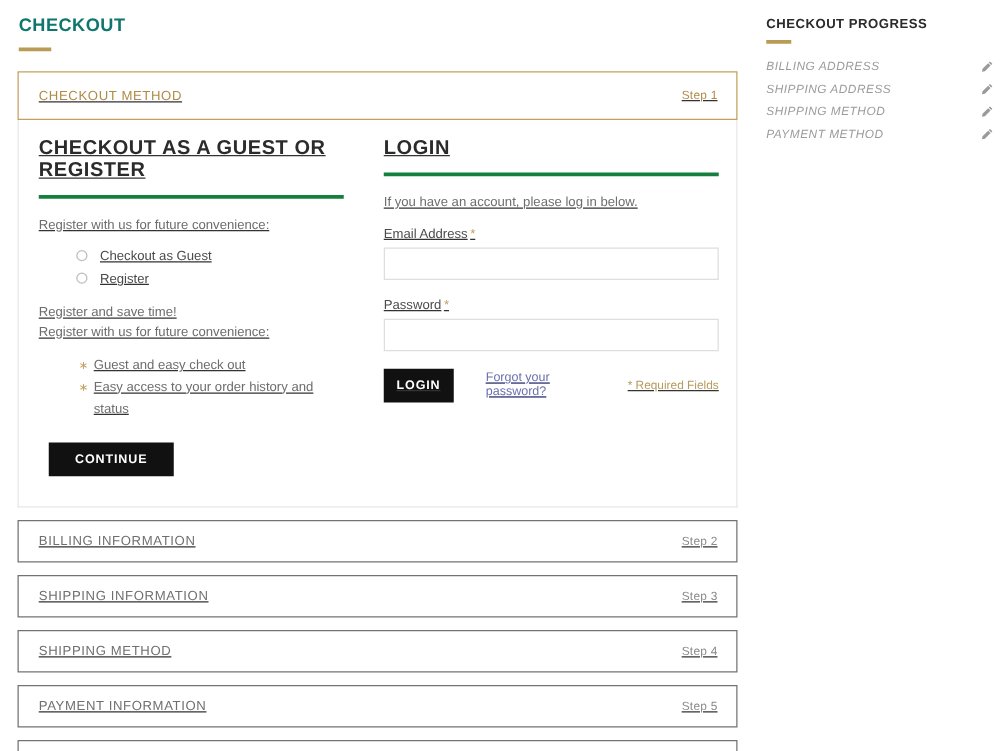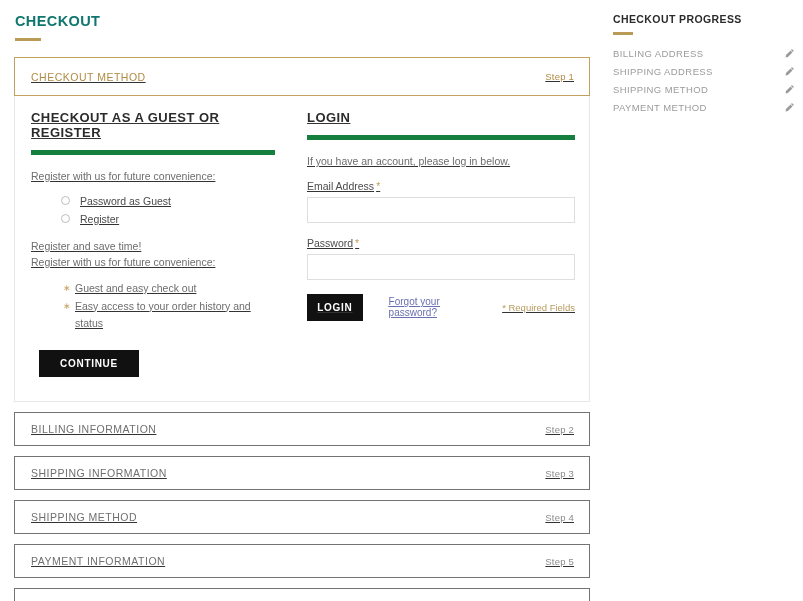--- a/index.html
+++ b/index.html
@@ -73,26 +73,26 @@
     border-top: none;
     background: #fff;
     display: flex;
     padding: 14px 0 24px 0;
     min-height: 250px;
   }
   .col-guest { width: 298px; padding: 0 18px 0 16px; }
   .col-login { width: 300px; padding: 0 14px 0 14px; }
 
   .col-head {
-    font-size: 13px;
+    font-size: 16px;
     font-weight: bold;
     letter-spacing: .45px;
     color: #2b2b2b;
     padding-bottom: 10px;
-    border-bottom: 5px solid #15803d;
+    border-bottom: 3px solid #15803d;
     margin: 0 0 14px 0;
   }
   .lead {
     font-size: 10.5px;
     color: #6d6d6d;
     margin: 0 0 10px 0;
     line-height: 1.5;
   }
 
   .radio-list { margin: 6px 0 14px 0; padding: 0 0 0 30px; list-style: none; }
@@ -195,20 +195,21 @@
   }
   .side-item {
     display: flex; align-items: center; justify-content: space-between;
     height: 18px;
     margin-bottom: 0px;
     cursor: pointer;
   }
   .side-item-label {
     font-size: 9.5px; letter-spacing: .4px;
     color: #9b9b9b;
+    font-style: italic;
   }
   .pencil { width: 11px; height: 11px; display: block; }
 </style>
 </head>
 <body>
 
 <div class="page">
 
   <div class="main-col">
 
@@ -225,21 +226,21 @@
 
         <div class="step-body">
 
           <div class="col-guest">
             <div class="col-head">CHECKOUT AS A GUEST OR REGISTER</div>
             <p class="lead">Register with us for future convenience:</p>
 
             <ul class="radio-list">
               <li class="radio-row">
                 <span class="radio-dot"></span>
-                <span class="radio-label">Password as Guest</span>
+                <span class="radio-label">Checkout as Guest</span>
               </li>
               <li class="radio-row">
                 <span class="radio-dot"></span>
                 <span class="radio-label">Register</span>
               </li>
             </ul>
 
             <p class="sub-lead">Register and save time!</p>
             <p class="sub-lead">Register with us for future convenience:</p>
 

